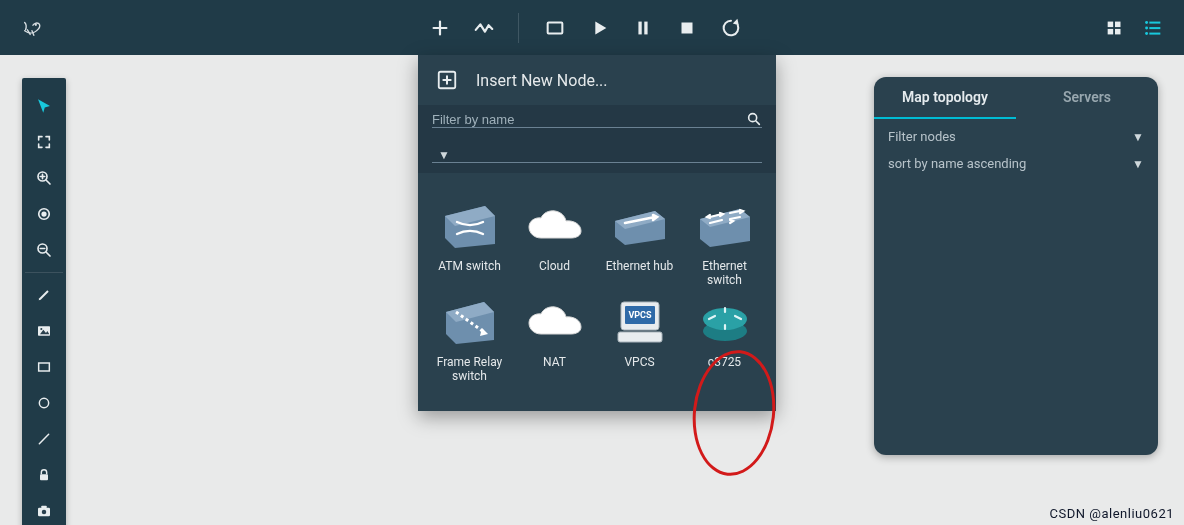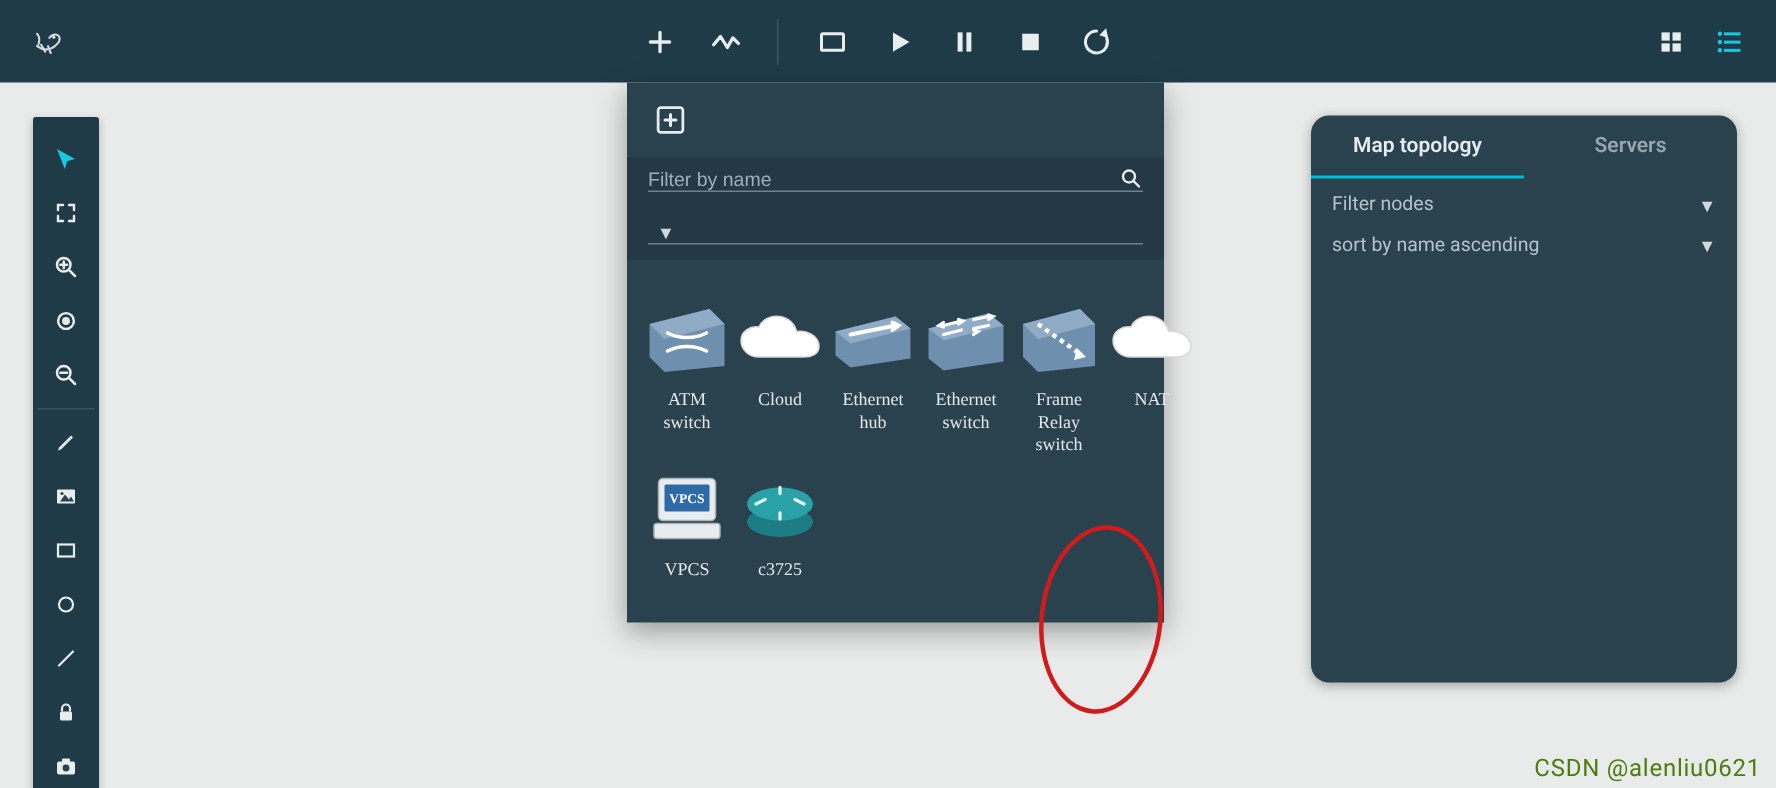--- a/index.html
+++ b/index.html
@@ -16,33 +16,33 @@
   .sb-btn { width: 44px; height: 36px; display: flex; align-items: center; justify-content: center; cursor: pointer; }
   .sb-sep { width: 38px; height: 1px; background: #3c525e; margin: 4px 0; }
 
   .dropdown { position: absolute; left: 418px; top: 55px; width: 358px; background: #2a414e; color: #e5e9eb; box-shadow: 0 6px 18px rgba(0,0,0,.35); }
   .dd-item { display: flex; align-items: center; gap: 18px; padding: 14px 18px; cursor: pointer; }
   .dd-filters { display: flex; gap: 20px; padding: 6px 14px 10px 14px; background:#243845;flex-direction:column; }
   .dd-field { flex: 1; position: relative; border-bottom: 1px solid #6a8192; height: 30px; display: flex; align-items: center; }
   .dd-input { flex: 1; background: transparent; border: none; outline: none; color: #cbd3d8; font-size: 13px; }
   .dd-input::placeholder { color: #9fb0ba; }
   .dd-caret { color: #cfd8dc; font-size: 12px; margin-left: 6px; }
-  .dd-grid { display: grid; grid-template-columns: repeat(6, 1fr); gap: 12px 6px; padding: 30px 12px 28px 12px; font-family: Liberation Serif, serif; }
+  .dd-grid { display: grid; grid-template-columns: repeat(4, 1fr); gap: 12px 6px; padding: 30px 12px 28px 12px; }
   .node-cell { display: flex; flex-direction: column; align-items: center; gap: 8px; cursor: pointer; text-align: center; font-size: 12px; color: #e4e8ea; }
   .node-ic { width: 56px; height: 48px; display: flex; align-items: center; justify-content: center; }
 
   .rightpanel { position: absolute; left: 874px; top: 77px; width: 284px; background: #2a414e; color: #cfd8dc; box-shadow: 0 2px 8px rgba(0,0,0,.3); border-radius: 12px; min-height: 378px; }
   .rp-tabs { display: flex; height: 42px; }
   .rp-tab { flex: 1; display: flex; align-items: center; justify-content: center; font-size: 14px; font-weight: 600; color: #98a7af; border-bottom: 2px solid transparent; cursor: pointer; }
   .rp-tab.active { color: #e5ebee; border-bottom-color: #00bcd4; }
   .rp-row { display: flex; align-items: center; justify-content: space-between; padding: 10px 14px; font-size: 13px; color: #b7c3ca; cursor: pointer; }
   .rp-caret { font-size: 12px; color: #cfd8dc; }
 
   .annot-circle { position: absolute; left: 693px; top: 350px; width: 82px; height: 126px; border: 3px solid #d21a1a; border-radius: 50% / 50%; pointer-events: none; transform: rotate(6deg); }
-  .watermark { position: absolute; right: 10px; bottom: 4px; color: #4d7c0f; font-size: 16px; letter-spacing: .5px; }
+  .watermark { position: absolute; right: 10px; bottom: 4px; color: #0f172a; font-size: 13px; letter-spacing: .5px; }
 </style>
 </head>
 <body>
 
 <div class="topbar">
   <div class="logo">
     <svg class="ico" viewBox="0 0 24 24" width="28" height="28">
         <g fill="none" stroke="#d6dde1" stroke-width="1.5" stroke-linecap="round">
           <path d="M4 15c4 3 10 4 15-2 2-2 2-5 0-6-2-1-5 0-6 2"></path>
           <circle cx="16.2" cy="8.5" r="1.2" fill="#d6dde1" stroke="none"></circle>
@@ -187,20 +187,21 @@
       </svg>
     </div>
 </div>
 
 <div class="dropdown">
   <div class="dd-item">
     <svg width="22" height="22" viewBox="0 0 24 24">
         <rect x="3" y="3" width="18" height="18" rx="2" fill="none" stroke="#e8edef" stroke-width="2"></rect>
         <path d="M12 8v8M8 12h8" stroke="#e8edef" stroke-width="2.2" stroke-linecap="round"></path>
       </svg>
+    <span>Insert New Node...</span>
   </div>
   <div class="dd-filters">
     <div class="dd-field">
       <input class="dd-input" placeholder="Filter by name" style="">
       <svg width="16" height="16" viewBox="0 0 24 24" stroke="#e8edef" stroke-width="2.4" fill="none">
           <circle cx="10" cy="10" r="6"></circle>
           <path d="M15 15l5 5" stroke-linecap="round"></path>
         </svg>
     </div>
     <div class="dd-field">

